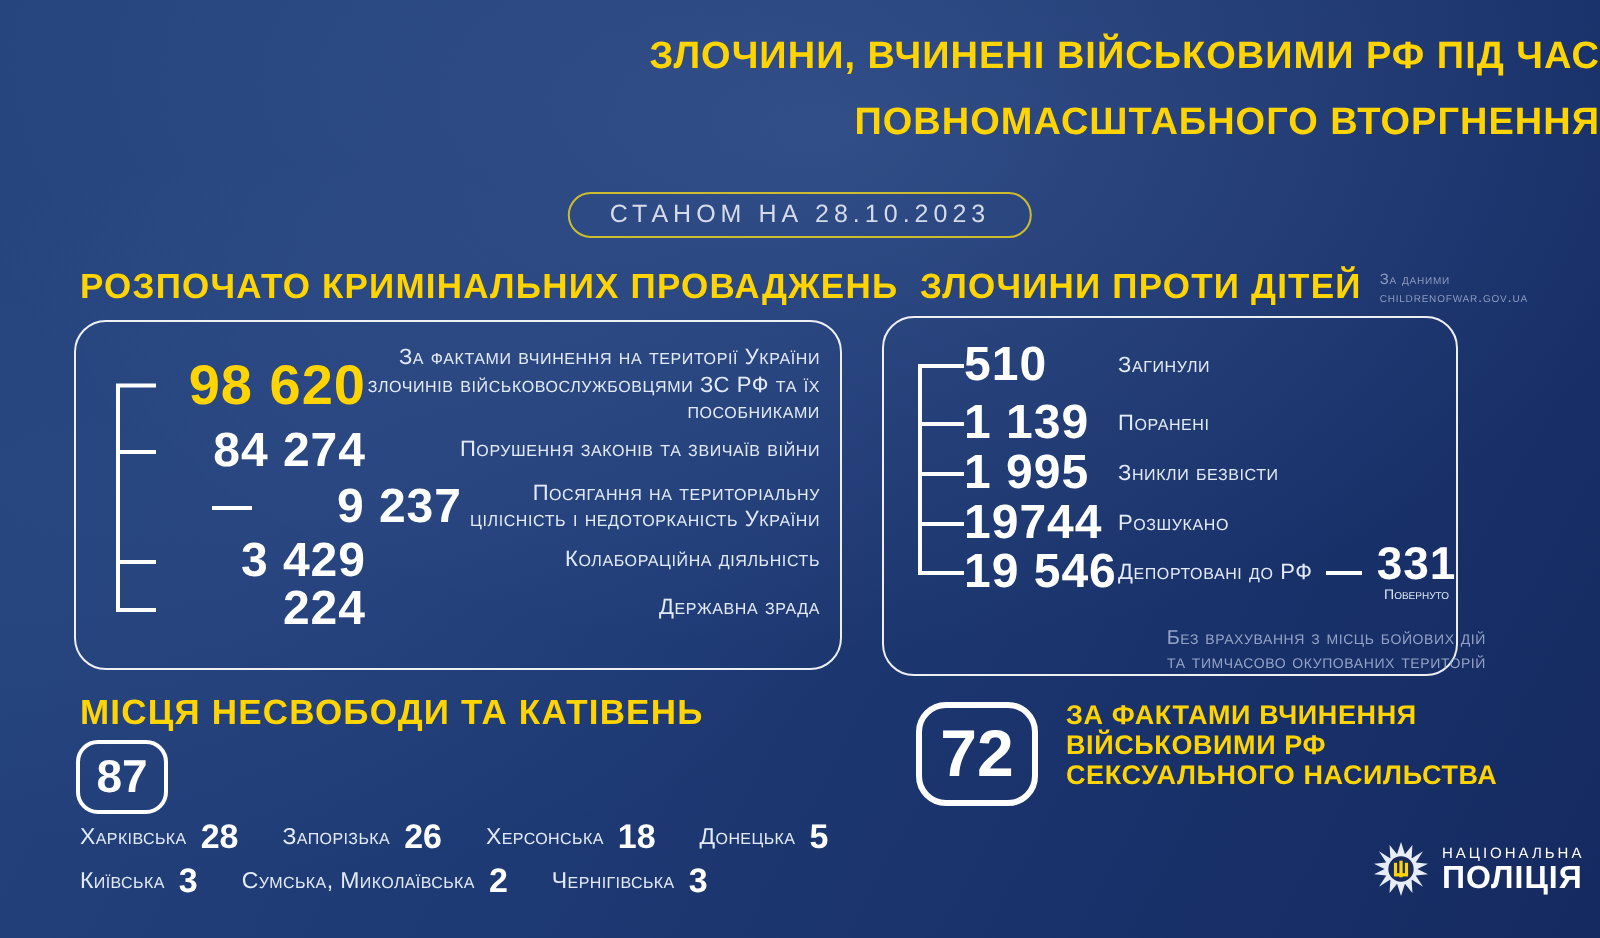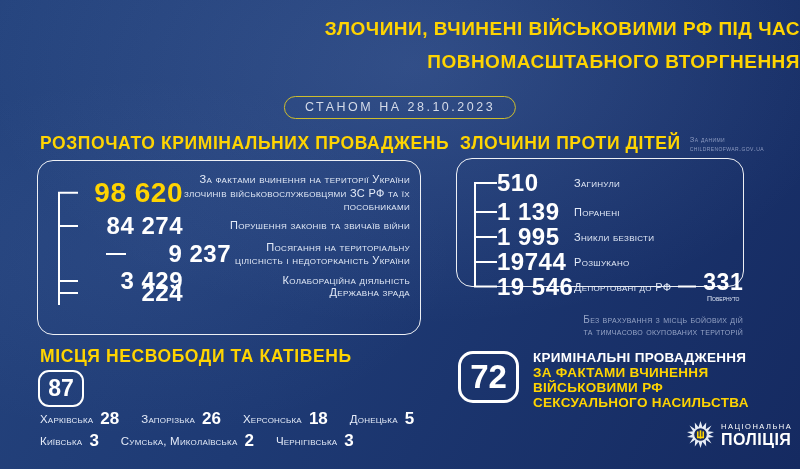--- a/index.html
+++ b/index.html
@@ -104,35 +104,35 @@
       <span class="lbl">Порушення законів та звичаїв війни</span>
     </div>
     <div class="srow" style="top:93px;margin-left:48px;">
       <span class="num">9 237</span>
       <span class="lbl">Посягання на територіальну цілісність і недоторканість України</span>
     </div>
     <div class="srow" style="top:120px;">
       <span class="num">3 429</span>
       <span class="lbl">Колабораційна діяльність</span>
     </div>
-    <div class="srow" style="top:132px;gap:32px;">
+    <div class="srow" style="top:144px;gap:32px;">
       <span class="num">224</span>
       <span class="lbl">Державна зрада</span>
     </div>
   </div>
 
   <div class="h2row" style="left:460px;top:133px;">
     <div class="h2">ЗЛОЧИНИ ПРОТИ ДІТЕЙ</div>
     <div class="src-note">
       <span>За даними</span><br>
       <span>childrenofwar.gov.ua</span>
     </div>
   </div>
 
-  <div class="box box-right" style="left:456px;top:158px;width:288px;height:129px;">
+  <div class="box box-right" style="left:441px;top:158px;width:288px;height:180px;">
     <div class="vline" style="left:17px;top:24px;height:103px;"></div>
 
     <div class="srow" style="top:24px;">
       <span class="num">510</span>
       <span class="lbl">Загинули</span>
     </div>
     <div class="srow" style="top:53px;">
       <span class="num">1 139</span>
       <span class="lbl">Поранені</span>
     </div>
@@ -195,21 +195,20 @@
     </span>
     <span class="region">
       <span class="rname">Чернігівська</span>
       <span class="rval">3</span>
     </span>
   </div>
 
   <div class="badge-sq" style="left:458px;top:351px;width:61px;height:52px;font-size:33px;border-width:3px;border-radius:15px;">72</div>
 
   <div class="sex-text" style="left:533px;top:350px;">
-    <div class="l1">КРИМІНАЛЬНІ ПРОВАДЖЕННЯ</div>
     <div class="l2">ЗА ФАКТАМИ ВЧИНЕННЯ</div>
     <div class="l3">ВІЙСЬКОВИМИ РФ</div>
     <div class="l4">СЕКСУАЛЬНОГО НАСИЛЬСТВА</div>
   </div>
 
   <div class="logo">
     <svg width="27" height="27" viewBox="0 0 26 26">
       <polygon fill="#e8edf5" points="13,0 14.9,5.9 18.5,1.5 18.1,7.9 23.6,4.4 20.1,9.9 26,10.5 20.9,13 26,15.5 20.1,16.1 23.6,21.6 18.1,18.1 18.5,24.5 14.9,20.1 13,26 11.1,20.1 7.5,24.5 7.9,18.1 2.4,21.6 5.9,16.1 0,15.5 5.1,13 0,10.5 5.9,9.9 2.4,4.4 7.9,7.9 7.5,1.5 11.1,5.9"></polygon>
       <circle cx="13" cy="13" r="6.6" fill="#17295d" stroke="#e8edf5" stroke-width="1"></circle>
       <g fill="#ffd401">

